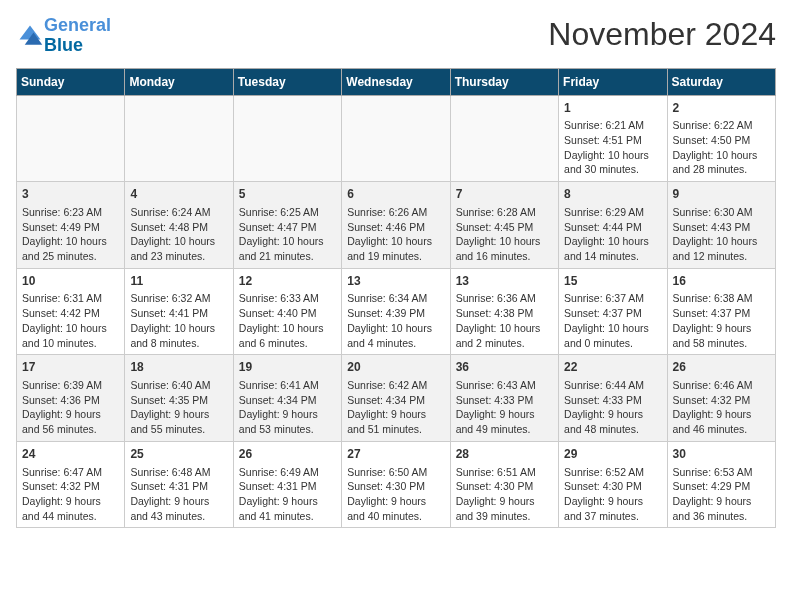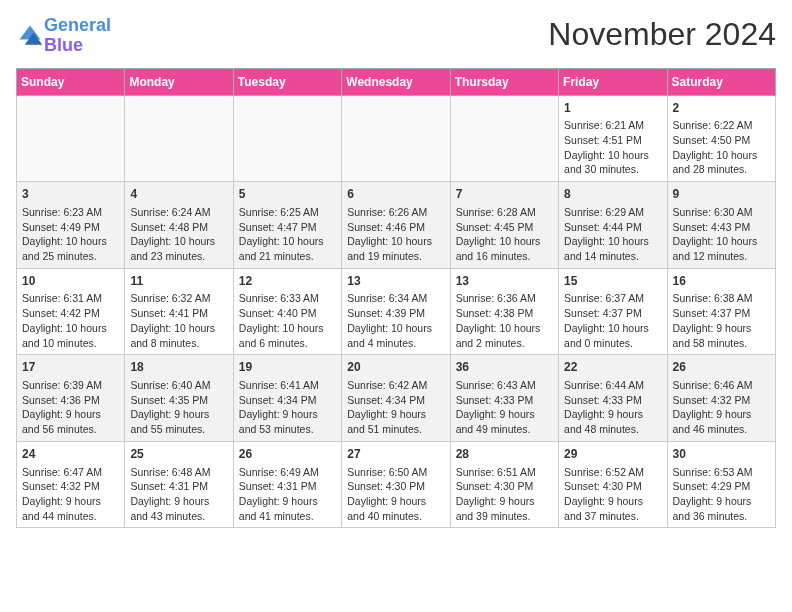--- a/index.html
+++ b/index.html
@@ -44,21 +44,21 @@
     .location {
       font-size: 15px;
       color: #555;
     }
     table {
       width: 100%;
       border-collapse: collapse;
       font-size: 11px;
     }
     thead tr th {
-      background: #ec4899;
+      background: #0c4a6e;
       color: #fff;
       padding: 6px 4px;
       text-align: left;
       font-size: 12px;
       font-weight: bold;
       border: 1px solid #aaa;
     }
     tbody tr td {
       vertical-align: top;
       padding: 4px 5px;
@@ -89,21 +89,21 @@
 <body>
 
 <div class="header">
   <div class="logo">
     <svg class="logo-icon" viewBox="0 0 32 32">
       <polygon points="16,4 28,20 4,20" fill="#4a90d9"></polygon>
       <polygon points="20,12 30,26 10,26" fill="#2a6ab0"></polygon>
     </svg>
     <div class="logo-text">
       <span>General</span><br>
-      <span style="color:#8b5cf6">Blue</span>
+      <span style="color:#0369a1">Blue</span>
     </div>
   </div>
   <div class="title-block">
     <div class="month-title">November 2024</div>
   </div>
 </div>
 
 <table>
   <thead>
     <tr id="header-row">

